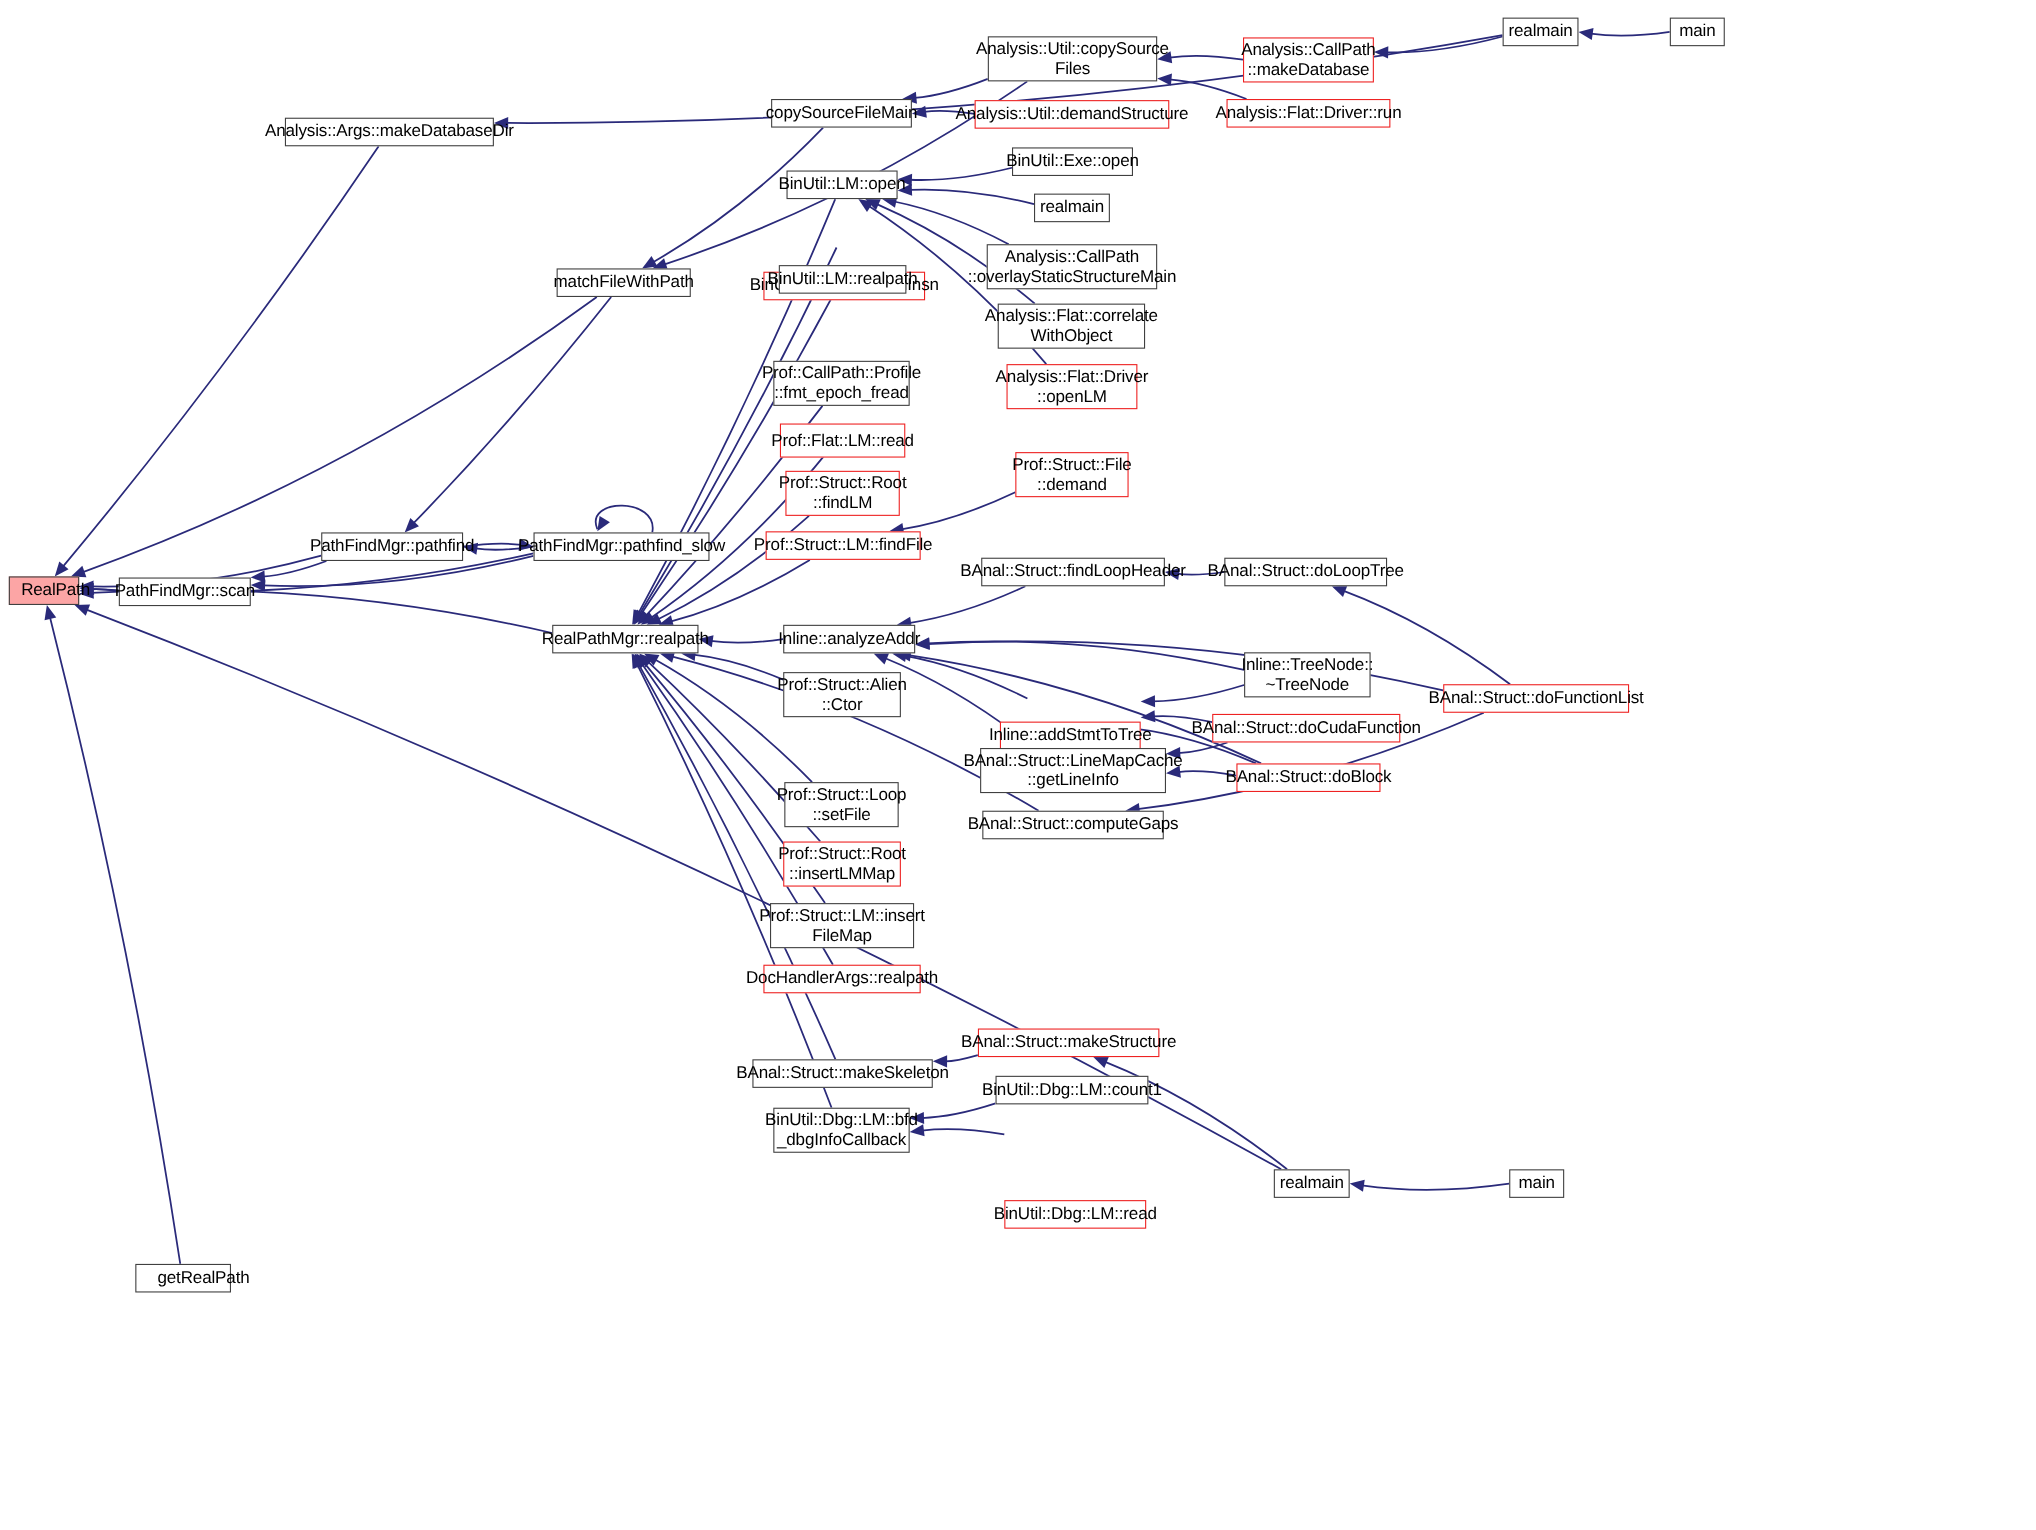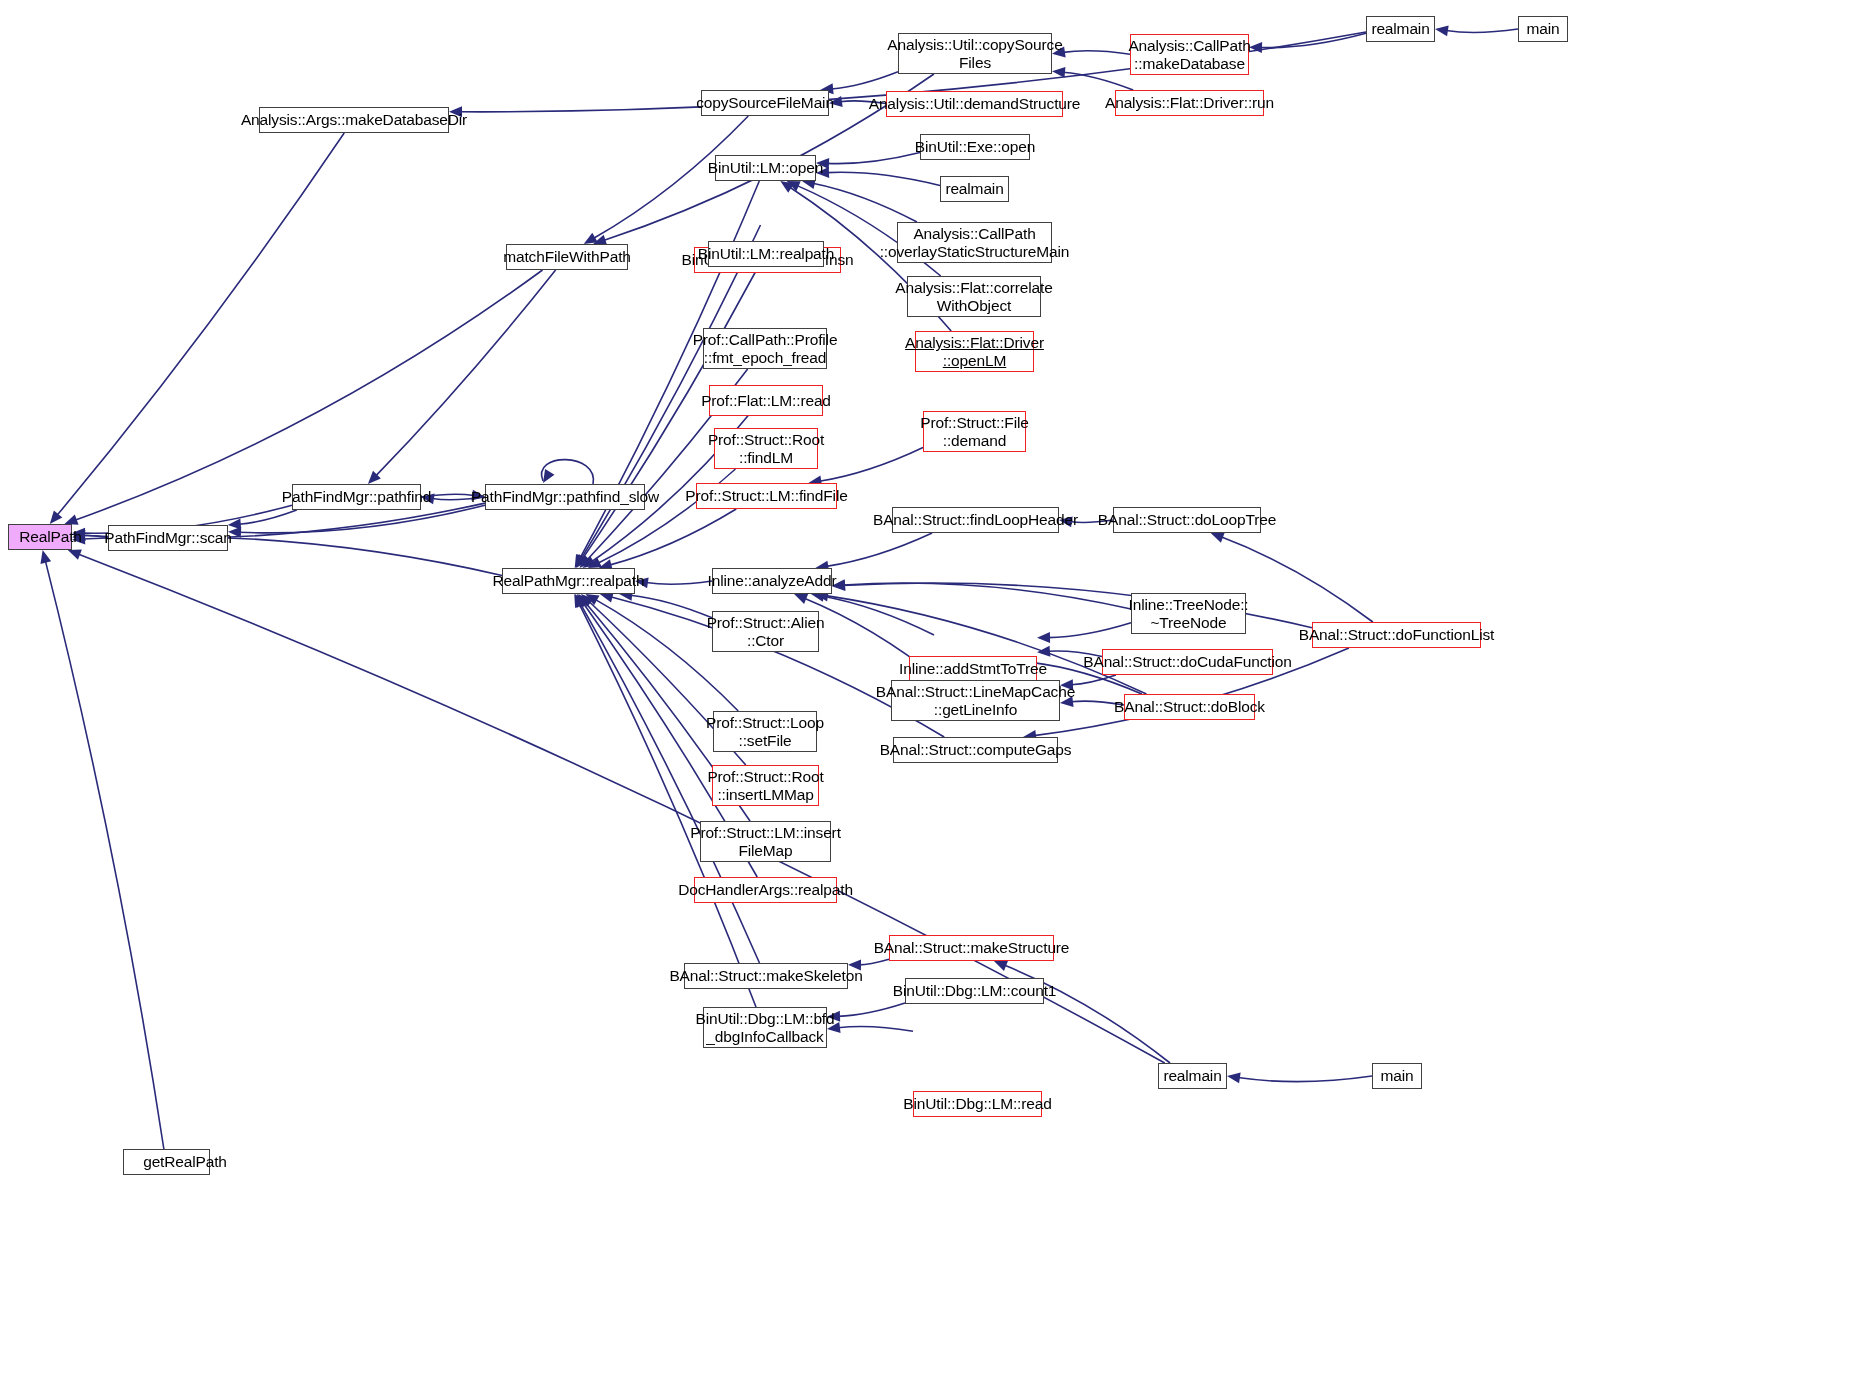--- a/index.html
+++ b/index.html
@@ -44,21 +44,21 @@
     color: #000000;
     letter-spacing: -0.15px;
     white-space: pre-line;
     padding: 0 3px;
     cursor: pointer;
   }
   .node-box.red {
     border-color: #ee2222;
   }
   .node-box.root {
-    background: #f0abfc;
+    background: #fca5a5;
     border-color: #404040;
     padding-left: 24px;
   }
 </style>
 </head>
 <body>
 
 <div id="graph-root">
   <svg class="graph-canvas" viewBox="0 0 1851 1391" preserveAspectRatio="none" id="edge-layer">
       <path d="M 344.21103117505993 133 Q 206.8532 335.91943597122304 56.83974749336484 515.5568655009596" class="edge-path"></path>
@@ -223,21 +223,21 @@
 _dbgInfoCallback</div>
       <div class="node-box" style="left: 898px; top: 33px; width: 154px; height: 41px;">Analysis::Util::copySource
 Files</div>
       <div class="node-box red" style="left: 886px; top: 91px; width: 177px; height: 26px;">Analysis::Util::demandStructure</div>
       <div class="node-box" style="left: 920px; top: 134px; width: 110px; height: 26px;">BinUtil::Exe::open</div>
       <div class="node-box" style="left: 940px; top: 176px; width: 69px; height: 26px;">realmain</div>
       <div class="node-box" style="left: 897px; top: 222px; width: 155px; height: 41px;">Analysis::CallPath
 ::overlayStaticStructureMain</div>
       <div class="node-box" style="left: 907px; top: 276px; width: 134px; height: 41px;">Analysis::Flat::correlate
 WithObject</div>
-      <div class="node-box red" style="left: 915px; top: 331px; width: 119px; height: 41px; text-decoration: underline;">Analysis::Flat::Driver
+      <div class="node-box red" style="left: 915px; top: 331px; width: 119px; height: 41px;">Analysis::Flat::Driver
 ::openLM</div>
       <div class="node-box red" style="left: 923px; top: 411px; width: 103px; height: 41px;">Prof::Struct::File
 ::demand</div>
       <div class="node-box" style="left: 892px; top: 507px; width: 167px; height: 26px;">BAnal::Struct::findLoopHeader</div>
       <div class="node-box" style="left: 712px; top: 568px; width: 120px; height: 26px;">Inline::analyzeAddr</div>
       <div class="node-box red" style="left: 909px; top: 656px; width: 128px; height: 26px;">Inline::addStmtToTree</div>
       <div class="node-box" style="left: 891px; top: 680px; width: 169px; height: 41px;">BAnal::Struct::LineMapCache
 ::getLineInfo</div>
       <div class="node-box" style="left: 893px; top: 737px; width: 165px; height: 26px;">BAnal::Struct::computeGaps</div>
       <div class="node-box" style="left: 1113px; top: 507px; width: 148px; height: 26px;">BAnal::Struct::doLoopTree</div>

